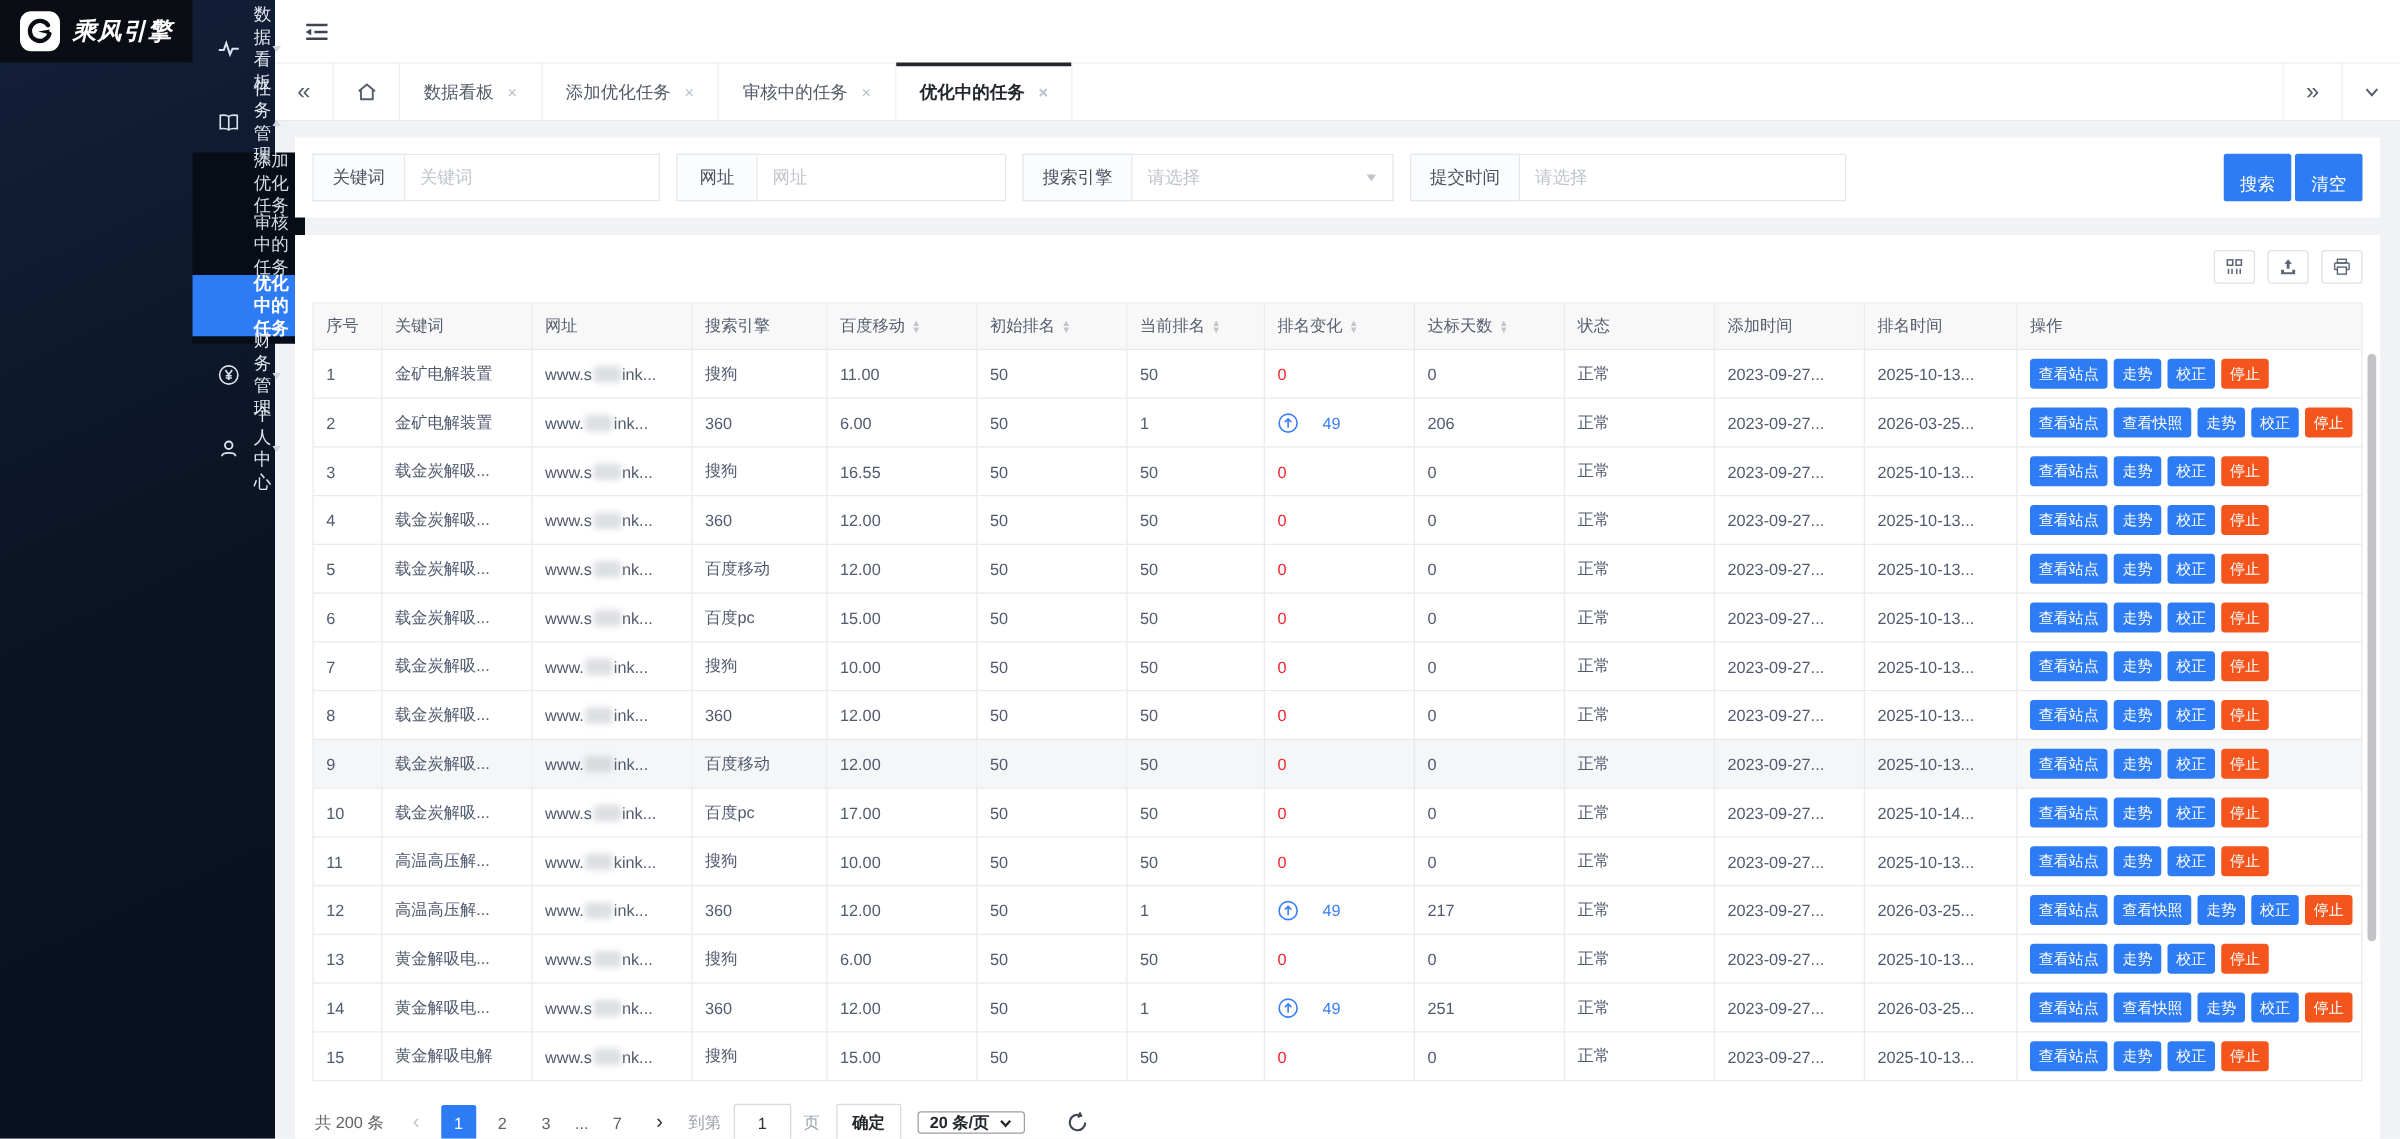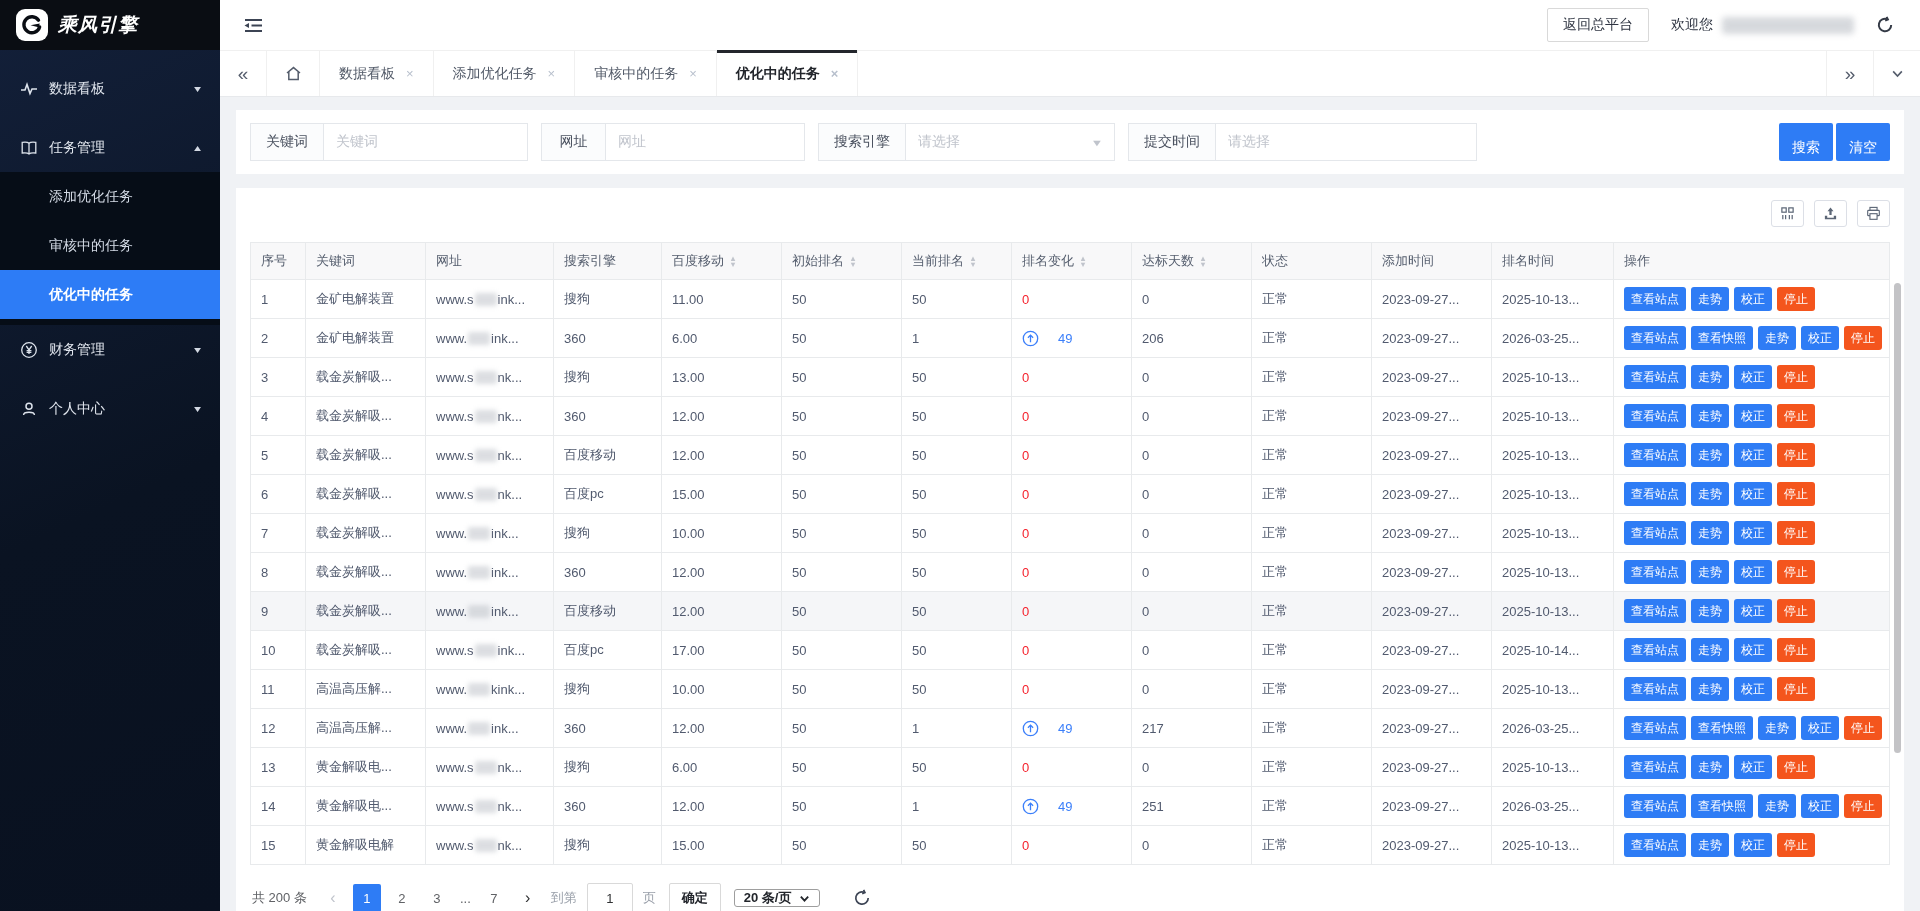--- a/index.html
+++ b/index.html
@@ -1,21 +1,21 @@
 <!DOCTYPE html>
 <html><head>
 <meta charset="utf-8">
 <style>
   * { box-sizing: border-box; margin: 0; padding: 0; }
   html,body { width:1920px; height:911px; overflow:hidden; }
   body { font-family:"Liberation Sans","DejaVu Sans",sans-serif; background:#f0f2f5; color:#515a6e; }
   .app { display:flex; width:1920px; height:911px; }
 
   
-  .sidebar { width:220px; flex-shrink:0; background:linear-gradient(155deg,#13203a 0%,#0a1322 55%,#091120 100%); display:flex; flex-direction:column; }
+  .sidebar { width:220px; flex-shrink:0; background:linear-gradient(155deg,#13203a 0%,#0a1322 55%,#091120 100%); display:flex; }
   .logo { height:50px; background:#0a0d13; display:flex; align-items:center; gap:10px; padding:0 16px; flex-shrink:0; }
   .logo-badge { width:32px; height:32px; background:#fff; border-radius:9px; display:flex; align-items:center; justify-content:center; flex-shrink:0; }
   .brand-name { color:#fff; font-size:19px; font-weight:800; font-style:italic; letter-spacing:1px; white-space:nowrap; }
   .menu { padding-top:14px; font-size:14px; }
   .menu-item { height:49px; display:flex; align-items:center; padding:0 18px 0 20px; color:#e2e7ef; cursor:pointer; }
   .mi-icon { width:18px; height:18px; margin-right:11px; display:flex; align-items:center; color:#dde3ec; }
   .mi-label { flex:1; }
   .caret { font-size:9px; color:#d3d9e3; transform:scale(1.3,0.95); }
   .submenu { background:#060d17; padding-bottom:6px; }
   .submenu-item { height:49px; display:flex; align-items:center; padding-left:49px; color:#d4dbe6; cursor:pointer; }
@@ -159,33 +159,20 @@
 
     <header class="topbar">
       <span class="collapse-btn">
         <svg width="21" height="19" viewBox="0 0 21 19" stroke="currentColor" stroke-width="2" fill="currentColor">
             <line x1="2" y1="4" x2="19" y2="4"></line>
             <polygon points="1.5,9.5 6,6.9 6,12.1" stroke="none"></polygon>
             <line x1="8.5" y1="9.5" x2="19" y2="9.5"></line>
             <line x1="2" y1="15" x2="19" y2="15"></line>
           </svg>
       </span>
-      <div class="topbar-right">
-        <button class="back-btn">返回总平台</button>
-        <span class="welcome">
-          <span>欢迎您</span>
-          <span class="blur-name"></span>
-        </span>
-        <span class="refresh-btn">
-          <svg width="18" height="18" viewBox="0 0 18 18" fill="none" stroke="currentColor" stroke-width="2">
-              <path d="M15.2 9 A6.2 6.2 0 1 1 11.4 3.3"></path>
-              <path d="M10.6 0.9 L11.9 3.5 L9.2 4.6" fill="none"></path>
-            </svg>
-        </span>
-      </div>
     </header>
 
     <div class="tabbar">
       <span class="tab-navbtn">«</span>
       <span class="home-btn">
         <svg width="19" height="19" viewBox="0 0 19 19" fill="none" stroke="currentColor" stroke-width="1.5">
             <path d="M3 9 L9.5 3.6 L16 9"></path>
             <path d="M4.8 7.8 L4.8 15.4 L14.2 15.4 L14.2 7.8"></path>
           </svg>
       </span>
@@ -359,21 +346,21 @@
                 <td>正常</td>
                 <td>2023-09-27...</td>
                 <td>2026-03-25...</td>
                 <td><button class="act-btn">查看站点</button><button class="act-btn">查看快照</button><button class="act-btn">走势</button><button class="act-btn">校正</button><button class="act-btn stop">停止</button></td>
               </tr>
               <tr>
                 <td>3</td>
                 <td>载金炭解吸...</td>
                 <td>www.s<span class="url-blur"></span>nk...</td>
                 <td>搜狗</td>
-                <td>13.00</td>
+                <td>16.55</td>
                 <td>50</td>
                 <td>50</td>
                 <td><span class="red0">0</span></td>
                 <td>0</td>
                 <td>正常</td>
                 <td>2023-09-27...</td>
                 <td>2025-10-13...</td>
                 <td><button class="act-btn">查看站点</button><button class="act-btn">走势</button><button class="act-btn">校正</button><button class="act-btn stop">停止</button></td>
               </tr>
               <tr>

